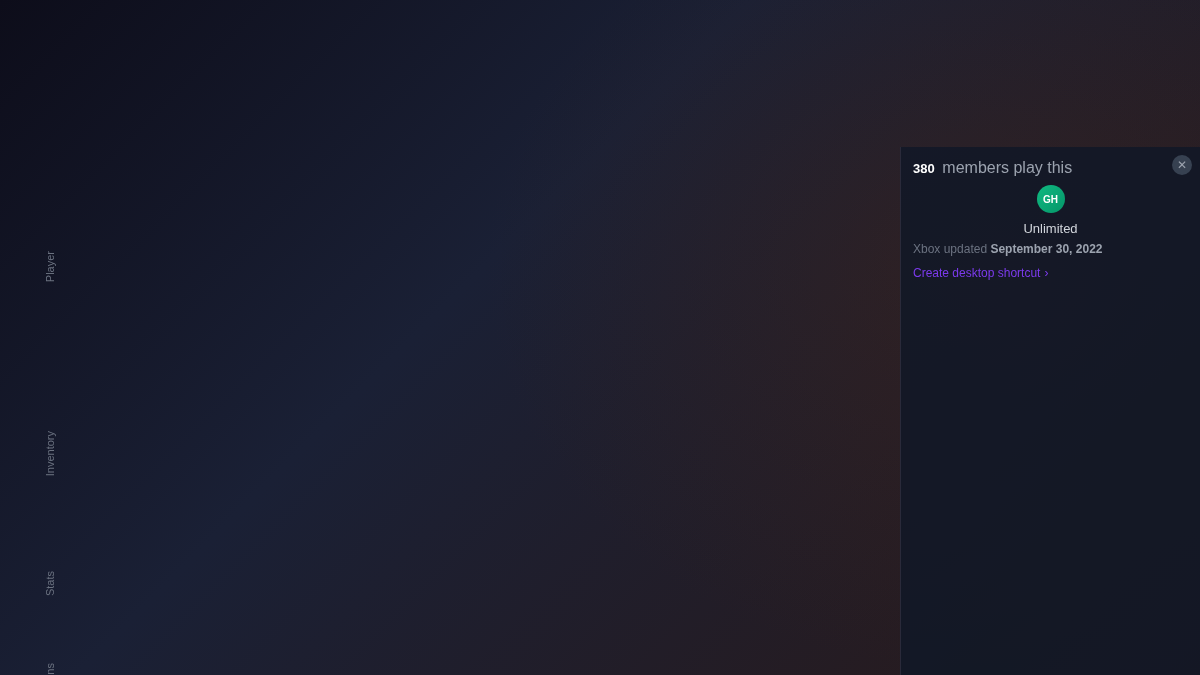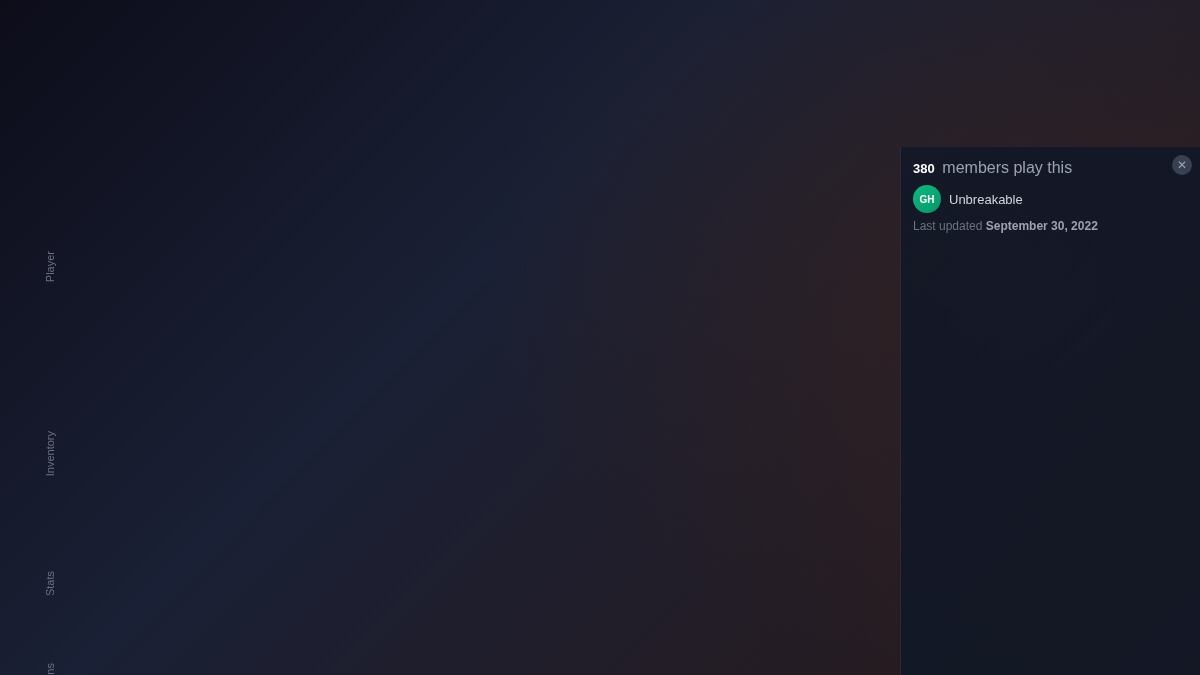--- a/index.html
+++ b/index.html
@@ -522,20 +522,21 @@
 
     .member-count strong {
       color: #fff;
     }
 
     .creator-row {
       display: flex;
       align-items: center;
       gap: 8px;
       margin-bottom: 6px;
+      flex-direction: column;
     }
 
     .creator-avatar {
       width: 28px; height: 28px;
       border-radius: 50%;
       background: linear-gradient(135deg, #10b981, #059669);
       display: flex; align-items: center; justify-content: center;
       font-size: 10px; color: white; font-weight: bold;
     }
 
@@ -910,26 +911,30 @@
 
           <div class="members-row">
             <span class="member-count">
               <strong>380</strong>
               <span style="margin-left:4px;color:#9ca3af;font-size:16px;">members play this</span>
             </span>
           </div>
 
           <div class="creator-row">
             <div class="creator-avatar">GH</div>
-            <span class="creator-name">Unbreakable</span>
+            <span class="creator-name">Unlimited</span>
           </div>
 
           <div class="last-updated">
-            <span>Last updated</span>
+            <span>Xbox updated</span>
             <strong>September 30, 2022</strong>
           </div>
 
+          <div class="desktop-shortcut">
+            <span>Create desktop shortcut</span>
+            <span>›</span>
+          </div>
         </div>
       </div>
     </div>
 
   </div>
 </div>
 
 </body></html>

